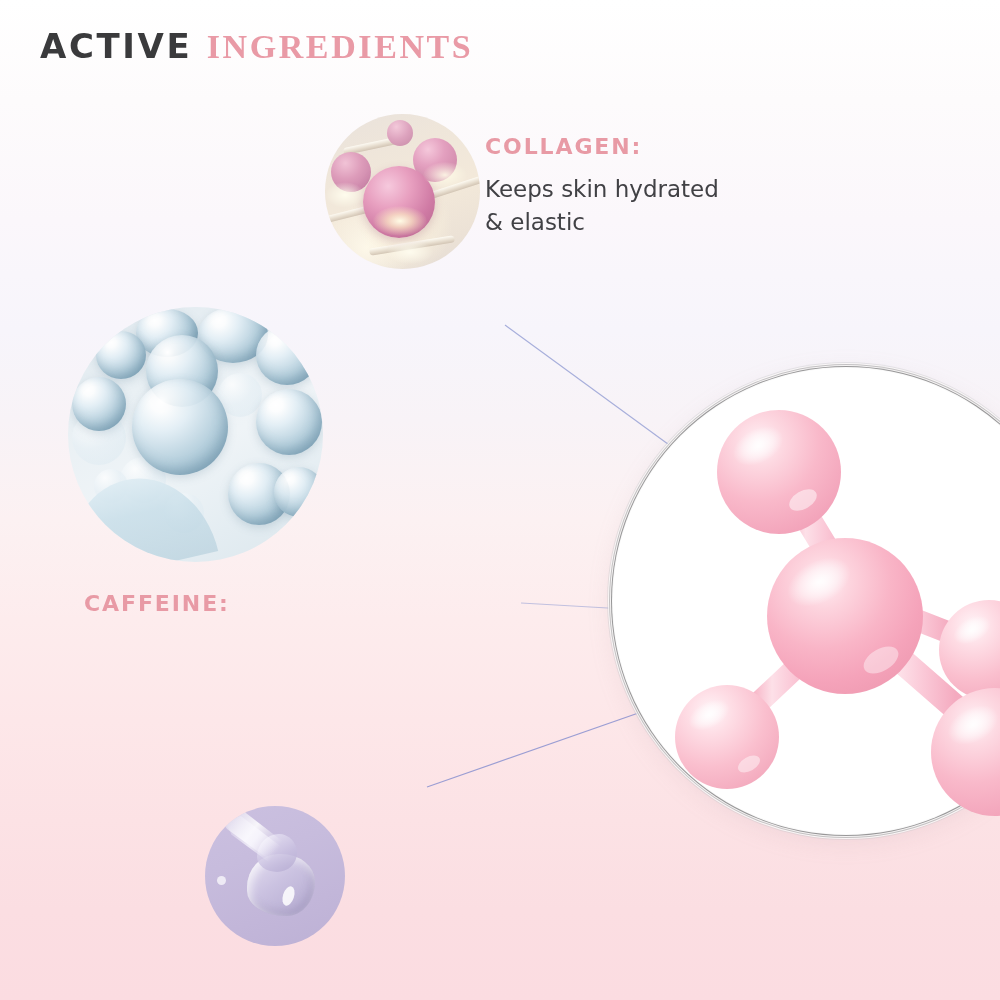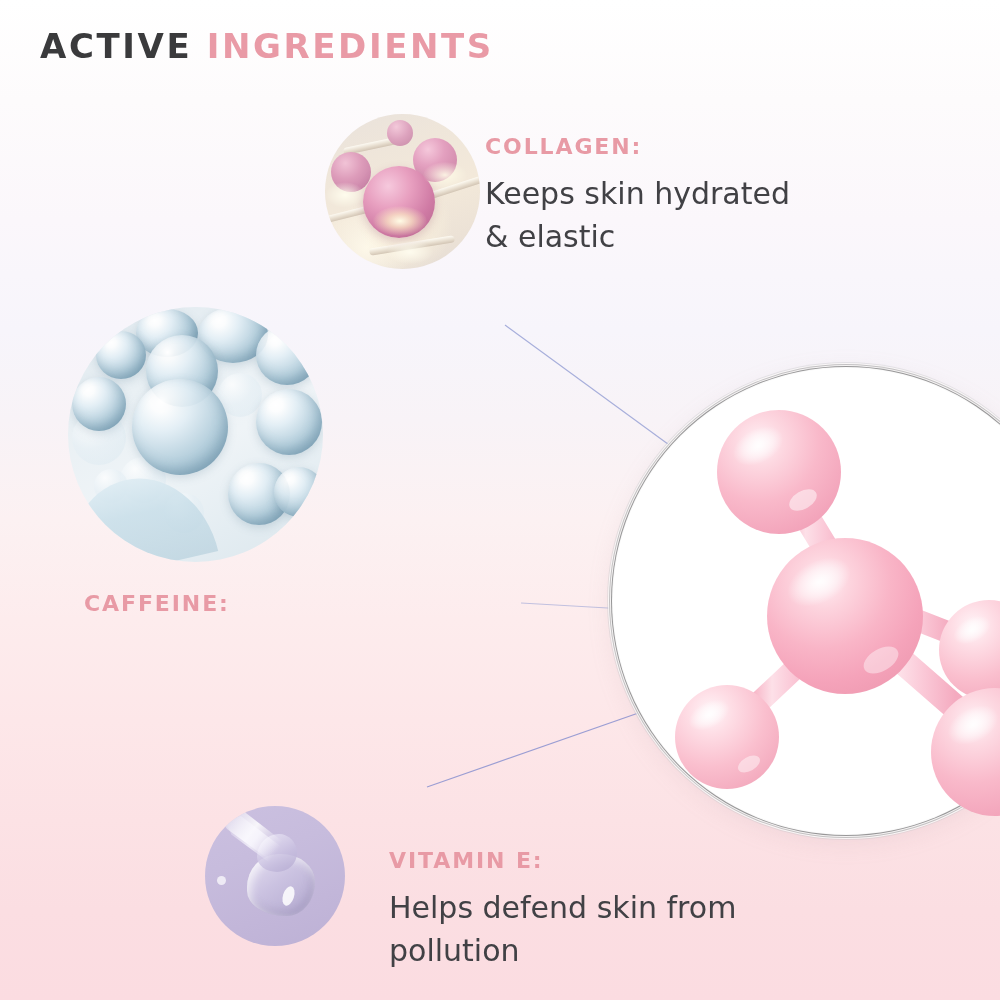--- a/index.html
+++ b/index.html
@@ -35,21 +35,21 @@
     position:absolute;
     left:40px; top:29px;
     font-family:"DejaVu Sans", sans-serif;
     font-size:34px;
     font-weight:bold;
     letter-spacing:2.6px;
     white-space:nowrap;
     line-height:1;
   }
   #title .w1 { color:#3a3a3c;text-align:right; }
-  #title .w2 { color:#e99aa6; }
+  #title .w2 { color:#e99aa6;font-family:Liberation Serif, serif; }
 
   
   .connector-layer {
     position:absolute; left:0; top:0;
     width:1000px; height:1000px;
     pointer-events:none;
   }
 
   
   .thumb {
@@ -193,21 +193,21 @@
     font-size:22px;
     font-weight:bold;
     letter-spacing:1.9px;
     color:#e89aa5;
     white-space:nowrap;
     line-height:1.1;
     margin-bottom:14px;
   }
   .block .body {
     font-family:"DejaVu Sans", sans-serif;
-    font-size:30px;
+    font-size:23px;
     font-weight:normal;
     color:#414145;
     line-height:1.42;
     white-space:pre-line;
   }
 
   #block-collagen { left:485px; top:135px; }
   #block-caffeine { left:84px;  top:592px;text-align:center; }
   #block-vitamine { left:389px; top:849px; }
 </style>
@@ -275,25 +275,20 @@
 
   <div class="thumb" id="thumb-vitamine">
     <div class="gel"></div>
     <div class="gel2"></div>
     <div class="pipette"></div>
     <div class="pipette2"></div>
     <div class="drop"></div>
     <div class="shine"></div>
   </div>
 
-  <div class="block" id="block-vitamine">
-    <div class="heading">VITAMIN E:</div>
-    <div class="body">Helps defend skin from
-pollution</div>
-  </div>
 
   <div id="main-circle">
     <svg id="molecule-svg" width="466" height="466" viewBox="0 0 466 466">
       <defs>
         <radialGradient id="atomBig" cx="36%" cy="28%" r="78%">
           <stop offset="0%" stop-color="#ffeef3"></stop>
           <stop offset="22%" stop-color="#fdd4de"></stop>
           <stop offset="55%" stop-color="#f9b5c7"></stop>
           <stop offset="82%" stop-color="#f5a3ba"></stop>
           <stop offset="100%" stop-color="#f09cb3"></stop>

